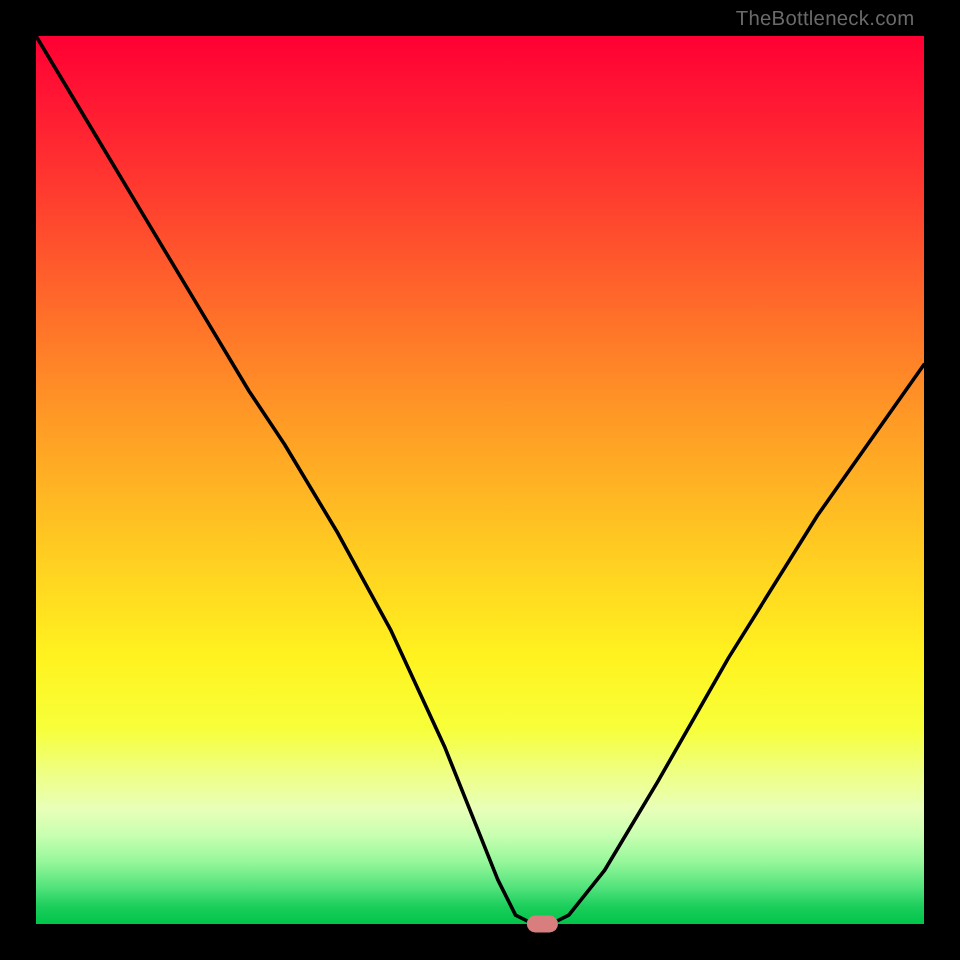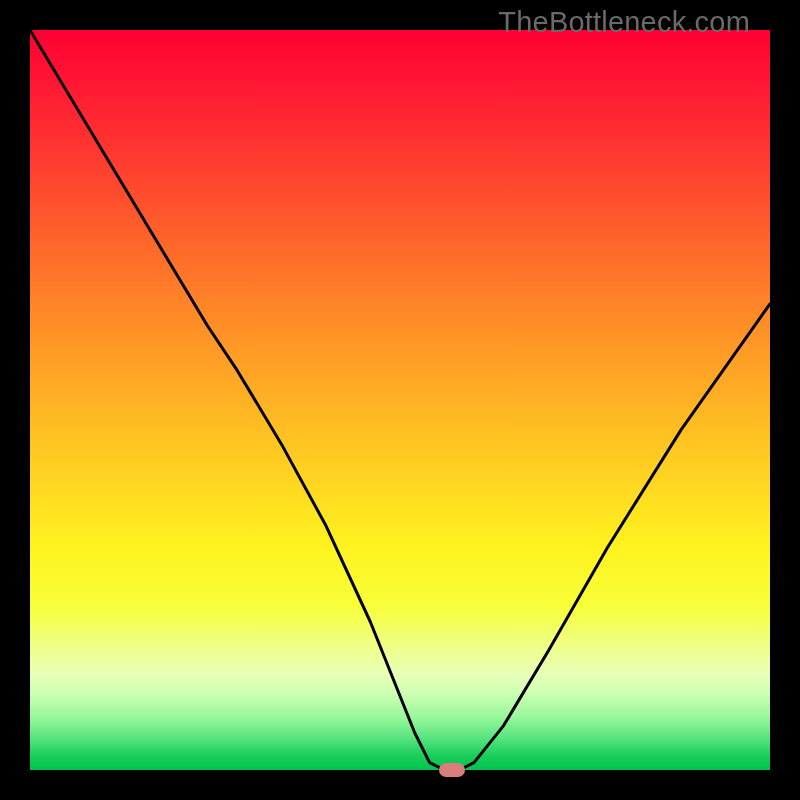--- a/index.html
+++ b/index.html
@@ -39,23 +39,23 @@
       #c8ffb1 90%,
       #96f79a 93%,
       #4fe27a 96%,
       #1cce5b 98%,
       #00c44a 100%
     );
   }
   .watermark {
     position: absolute;
     top: 6px;
-    right: 50px;
+    right: 38px;
     color: #6a6a6a;
-    font-size: 29px;
+    font-size: 17px;
     letter-spacing: 0.2px;
     user-select: none;
   }
   svg.curve {
     position: absolute;
     left: 0;
     top: 0;
     width: 740px;
     height: 740px;
     overflow: visible;

